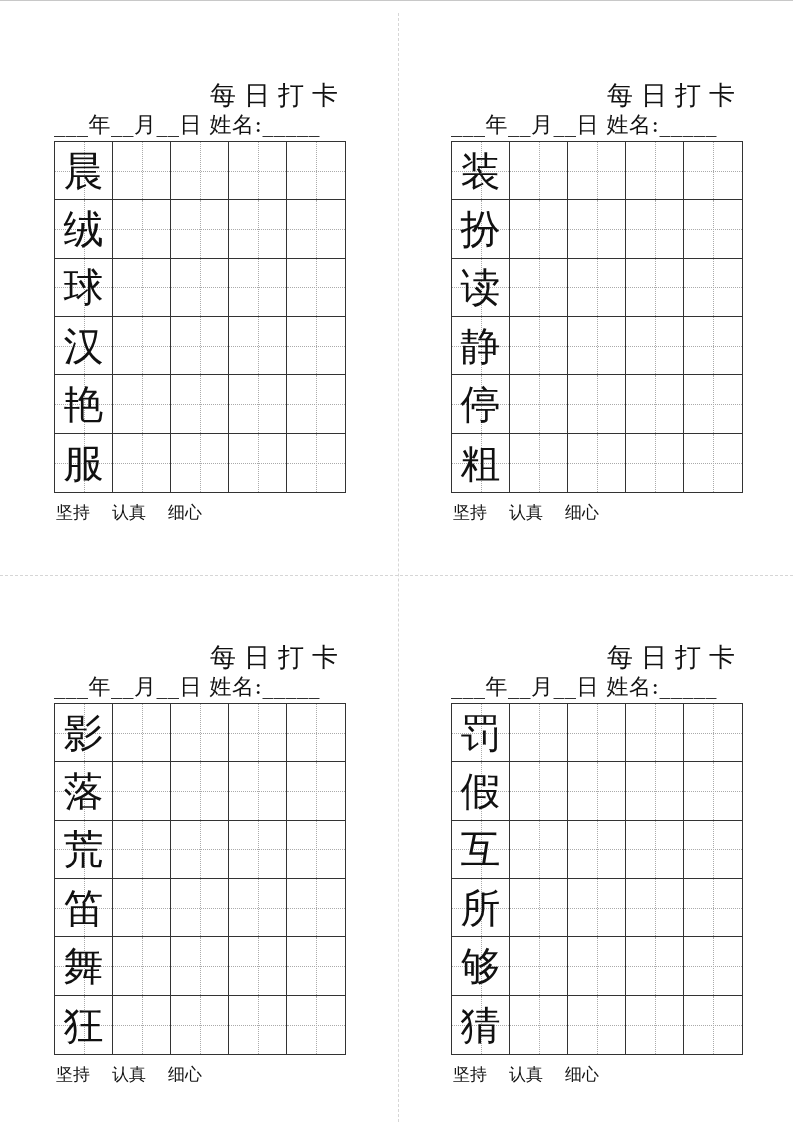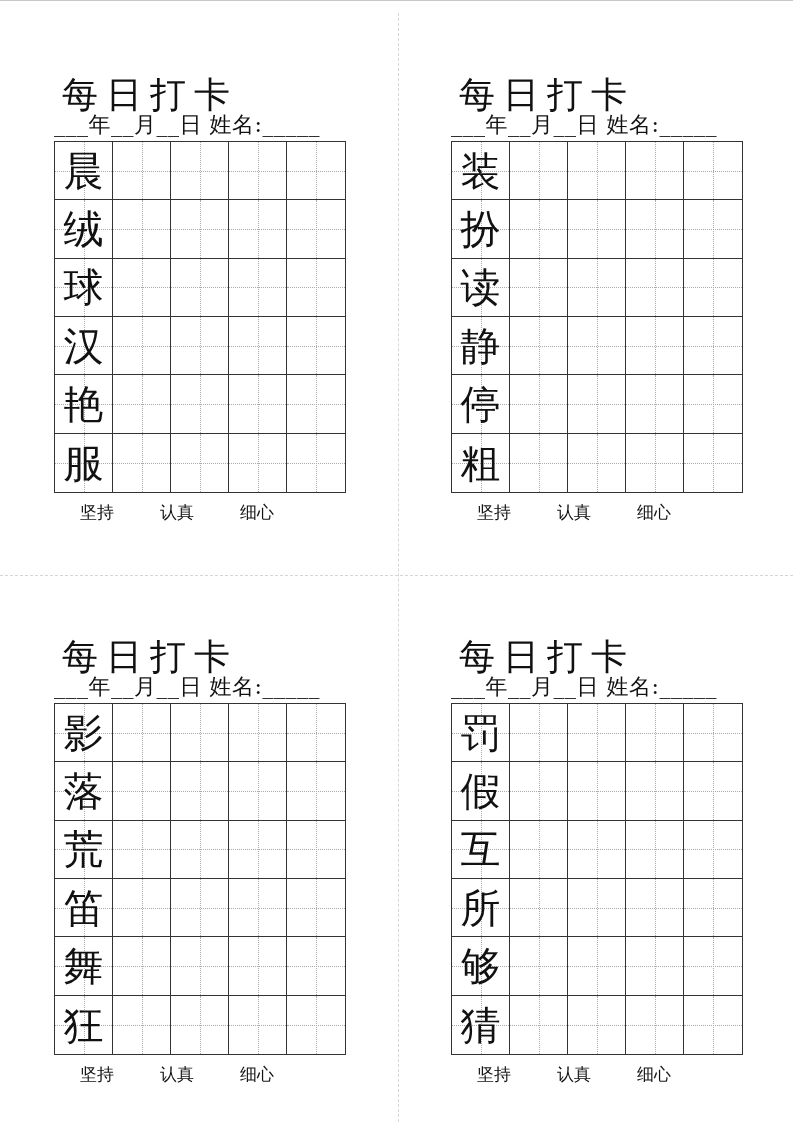--- a/index.html
+++ b/index.html
@@ -6,22 +6,22 @@
   body {
     width: 793px; height: 1122px; background: #ffffff; position: relative; overflow: hidden;
     font-family: "DejaVu Serif", "Liberation Serif", serif; color: #111;
   }
   .top-rule { position: absolute; left: 0; top: 0; width: 793px; height: 1px; background: #c8c8c8; }
   .divider-v { position: absolute; left: 398px; top: 13px; width: 0; height: 1109px; border-left: 1px dashed #d6d6d6; }
   .divider-h { position: absolute; left: 0; top: 575px; width: 793px; height: 0; border-top: 1px dashed #d6d6d6; }
 
   .panel { position: absolute; width: 292px; }
   .panel .title {
-    position: absolute; left: 0; width: 292px; top: 0; text-align: left;
-    font-size: 36px; letter-spacing: 8px; line-height: 32px; text-indent: 8px;
+    position: absolute; left: 0; width: 292px; top: 0; text-align: right;
+    font-size: 26px; letter-spacing: 8px; line-height: 32px; text-indent: 8px;
   }
   .panel .subline {
     position: absolute; left: 0; top: 34px; width: 292px; font-size: 22px; line-height: 24px; white-space: nowrap;
     letter-spacing: 0.5px;
   }
   .grid {
     position: absolute; left: 0; top: 62px; width: 292px; height: 352px;
     border: 1px solid #333; box-sizing: border-box;
     display: grid; grid-template-columns: repeat(5, 1fr); grid-template-rows: repeat(6, 1fr);
   }
@@ -36,21 +36,21 @@
   }
   .cell::after {
     content: ""; position: absolute; top: 50%; left: 0; right: 0; border-top: 1px dotted #aaa;
   }
   .cell .char {
     position: relative; z-index: 1; font-size: 40px; line-height: 1; color: #111;
   }
   .motto {
     position: absolute; left: 2px; top: 422px; font-size: 17px; line-height: 22px; white-space: nowrap;
   }
-  .motto span { margin-right: 22px; margin-left: 24px; }
+  .motto span { margin-right: 22px; }
 </style>
 </head>
 <body>
 
 <div class="top-rule"></div>
 <div class="divider-v"></div>
 <div class="divider-h"></div>
 
 <div id="panels-root">
     <div class="panel" style="left: 54px; top: 79px;">

